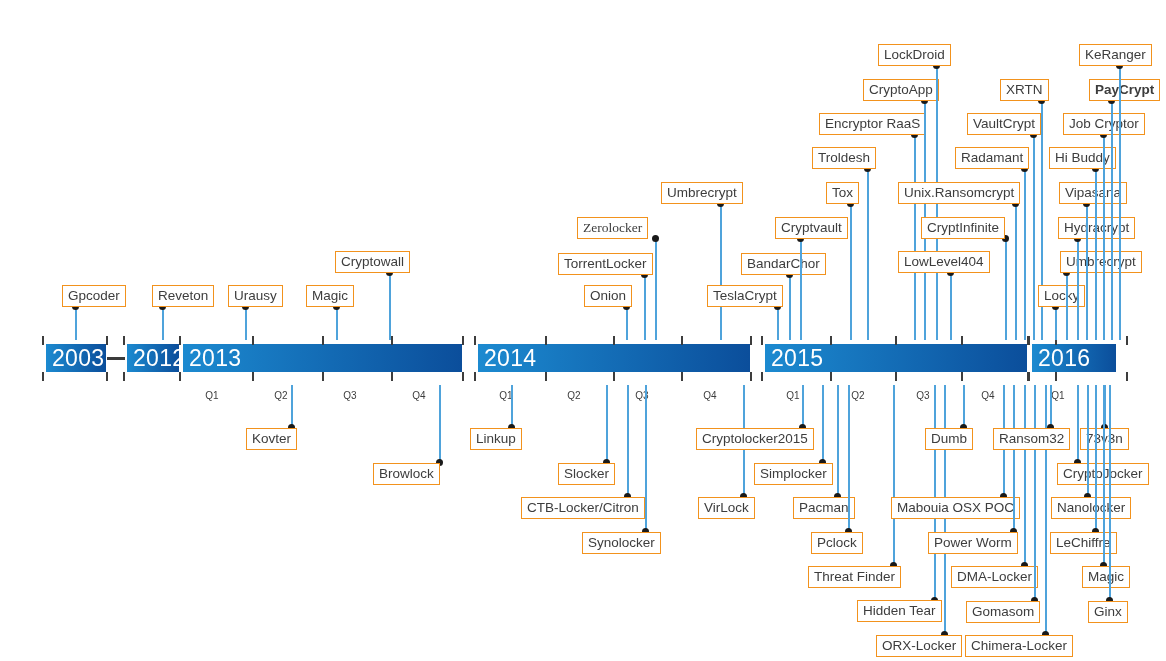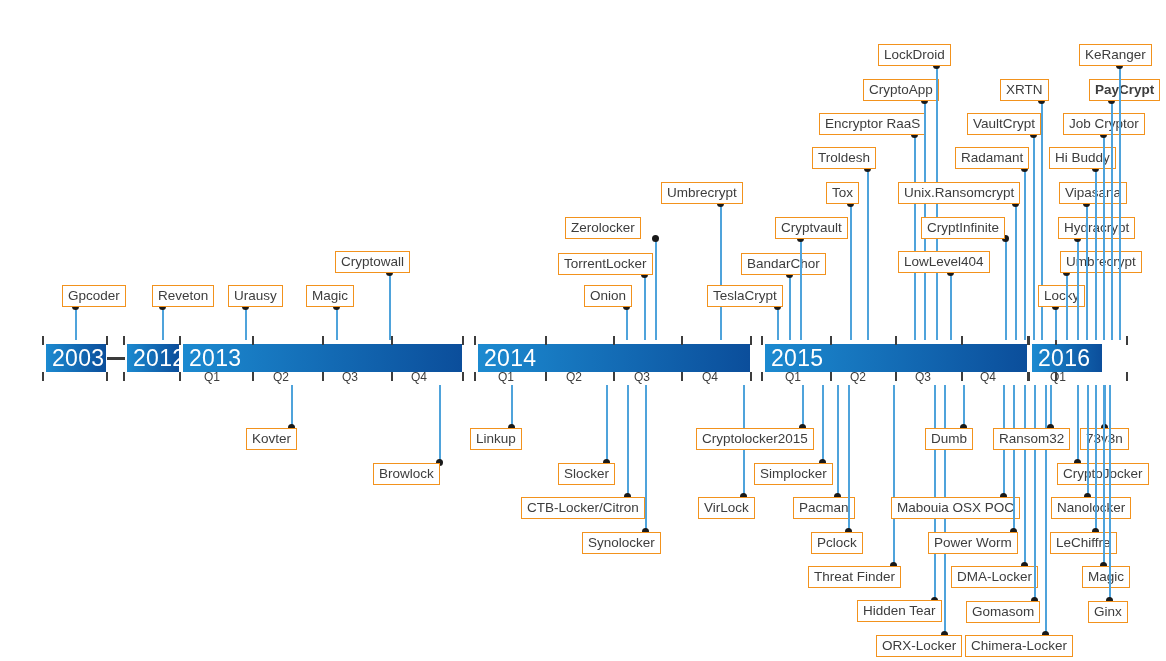--- a/index.html
+++ b/index.html
@@ -30,21 +30,21 @@
   }
   
   .tick{position:absolute;width:2px;background:#3d3d3d;}
   .tick.major{top:336px;height:9px;}
   .tick.majorb{top:372px;height:9px;}
   .tick.q{top:372px;height:9px;}
   .tick.qtop{top:336px;height:9px;}
 
   
   .qlab{
-    position:absolute;top:370px;font-size:12px;color:#3d3d3d;
+    position:absolute;top:390px;font-size:10px;color:#3d3d3d;
     text-align:center;width:40px;
   }
 
   
   .conn{position:absolute;width:2px;background:#4FA3DB;}
   .dot{position:absolute;width:7px;height:7px;border-radius:50%;
        background:#1a1a1a;}
   .lbl{
     position:absolute;box-sizing:border-box;
     border:1.6px solid #F2921D;background:#ffffff;
@@ -57,21 +57,21 @@
 
 <div id="stage">
 
 
   <div id="bars">
       <div class="yearbar" style="left: 46px; width: 60px; background: linear-gradient(to right, rgb(28, 138, 208) 0%, rgb(11, 78, 155) 100%);">2003</div>
       <div class="yearbar" style="left: 127px; width: 52px; background: linear-gradient(to right, rgb(28, 138, 208) 0%, rgb(11, 78, 155) 100%);">2012</div>
       <div class="yearbar" style="left: 183px; width: 279px; background: linear-gradient(to right, rgb(28, 138, 208) 0%, rgb(11, 78, 155) 100%);">2013</div>
       <div class="yearbar" style="left: 478px; width: 272px; background: linear-gradient(to right, rgb(28, 138, 208) 0%, rgb(11, 78, 155) 100%);">2014</div>
       <div class="yearbar" style="left: 765px; width: 262px; background: linear-gradient(to right, rgb(28, 138, 208) 0%, rgb(11, 78, 155) 100%);">2015</div>
-      <div class="yearbar" style="left: 1032px; width: 70px; background: linear-gradient(to right, rgb(28, 138, 208) 0%, rgb(11, 78, 155) 100%);">2016</div>
+      <div class="yearbar" style="left: 1032px; width: 84px; background: linear-gradient(to right, rgb(28, 138, 208) 0%, rgb(11, 78, 155) 100%);">2016</div>
     </div>
   <div class="dash"></div>
   <div id="ticks">
       <div class="tick major" style="left: 42px;"></div>
       <div class="tick majorb" style="left: 42px;"></div>
       <div class="tick major" style="left: 106px;"></div>
       <div class="tick majorb" style="left: 106px;"></div>
       <div class="tick major" style="left: 123px;"></div>
       <div class="tick majorb" style="left: 123px;"></div>
       <div class="tick major" style="left: 179px;"></div>
@@ -146,21 +146,21 @@
       <div class="dot" style="left: 386px; top: 269px;"></div>
       <div class="lbl" style="left: 335px; top: 251px;">Cryptowall</div>
       <div class="conn" style="left: 626px; top: 307px; height: 33px;"></div>
       <div class="dot" style="left: 623px; top: 303px;"></div>
       <div class="lbl" style="left: 584px; top: 285px;">Onion</div>
       <div class="conn" style="left: 644px; top: 275px; height: 65px;"></div>
       <div class="dot" style="left: 641px; top: 271px;"></div>
       <div class="lbl" style="left: 558px; top: 253px;">TorrentLocker</div>
       <div class="conn" style="left: 655px; top: 239px; height: 101px;"></div>
       <div class="dot" style="left: 652px; top: 235px;"></div>
-      <div class="lbl" style="left: 565px; top: 217px;">Zerolocker</div>
+      <div class="lbl" style="left: 577px; top: 217px; font-family: Liberation Serif, serif;">Zerolocker</div>
       <div class="conn" style="left: 720px; top: 204px; height: 136px;"></div>
       <div class="dot" style="left: 717px; top: 200px;"></div>
       <div class="lbl" style="left: 661px; top: 182px;">Umbrecrypt</div>
       <div class="conn" style="left: 777px; top: 307px; height: 33px;"></div>
       <div class="dot" style="left: 774px; top: 303px;"></div>
       <div class="lbl" style="left: 707px; top: 285px;">TeslaCrypt</div>
       <div class="conn" style="left: 789px; top: 275px; height: 65px;"></div>
       <div class="dot" style="left: 786px; top: 271px;"></div>
       <div class="lbl" style="left: 741px; top: 253px;">BandarChor</div>
       <div class="conn" style="left: 800px; top: 239px; height: 101px;"></div>

